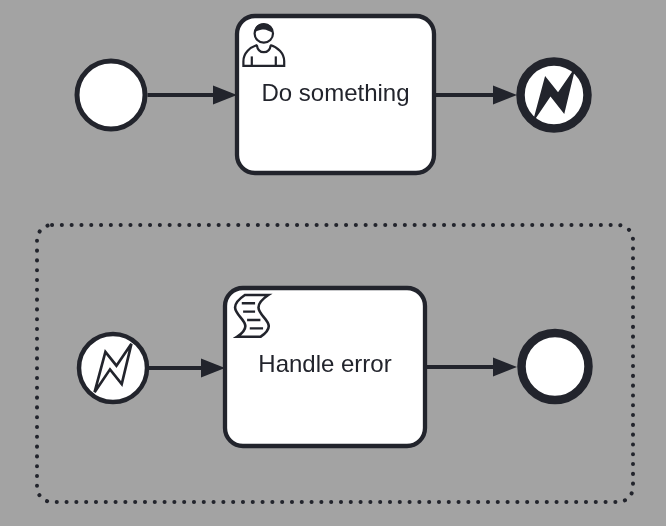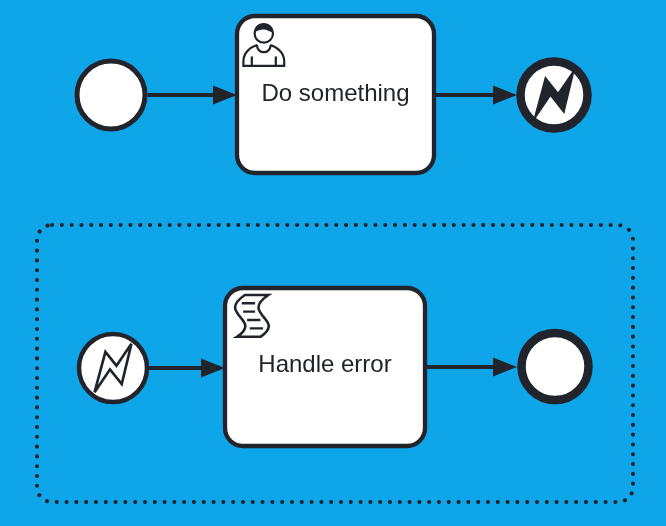--- a/index.html
+++ b/index.html
@@ -4,21 +4,21 @@
 <style>
   html, body {
     margin: 0;
     padding: 0;
     background: #ffffff;
   }
   .canvas {
     position: relative;
     width: 666px;
     height: 526px;
-    background: #0ea5e9;
+    background: #a3a3a3;
     overflow: hidden;
     font-family: "Liberation Sans", sans-serif;
   }
   svg { display: block; }
   .shape-stroke { stroke: #22242c; fill: #ffffff; }
   .flow-line { stroke: #22242c; stroke-width: 4; fill: none; }
   .flow-arrow { fill: #22242c; stroke: none; }
   .icon-stroke { stroke: #22242c; fill: none; }
   .icon-fill { fill: #22242c; stroke: none; }
   .task-label {

